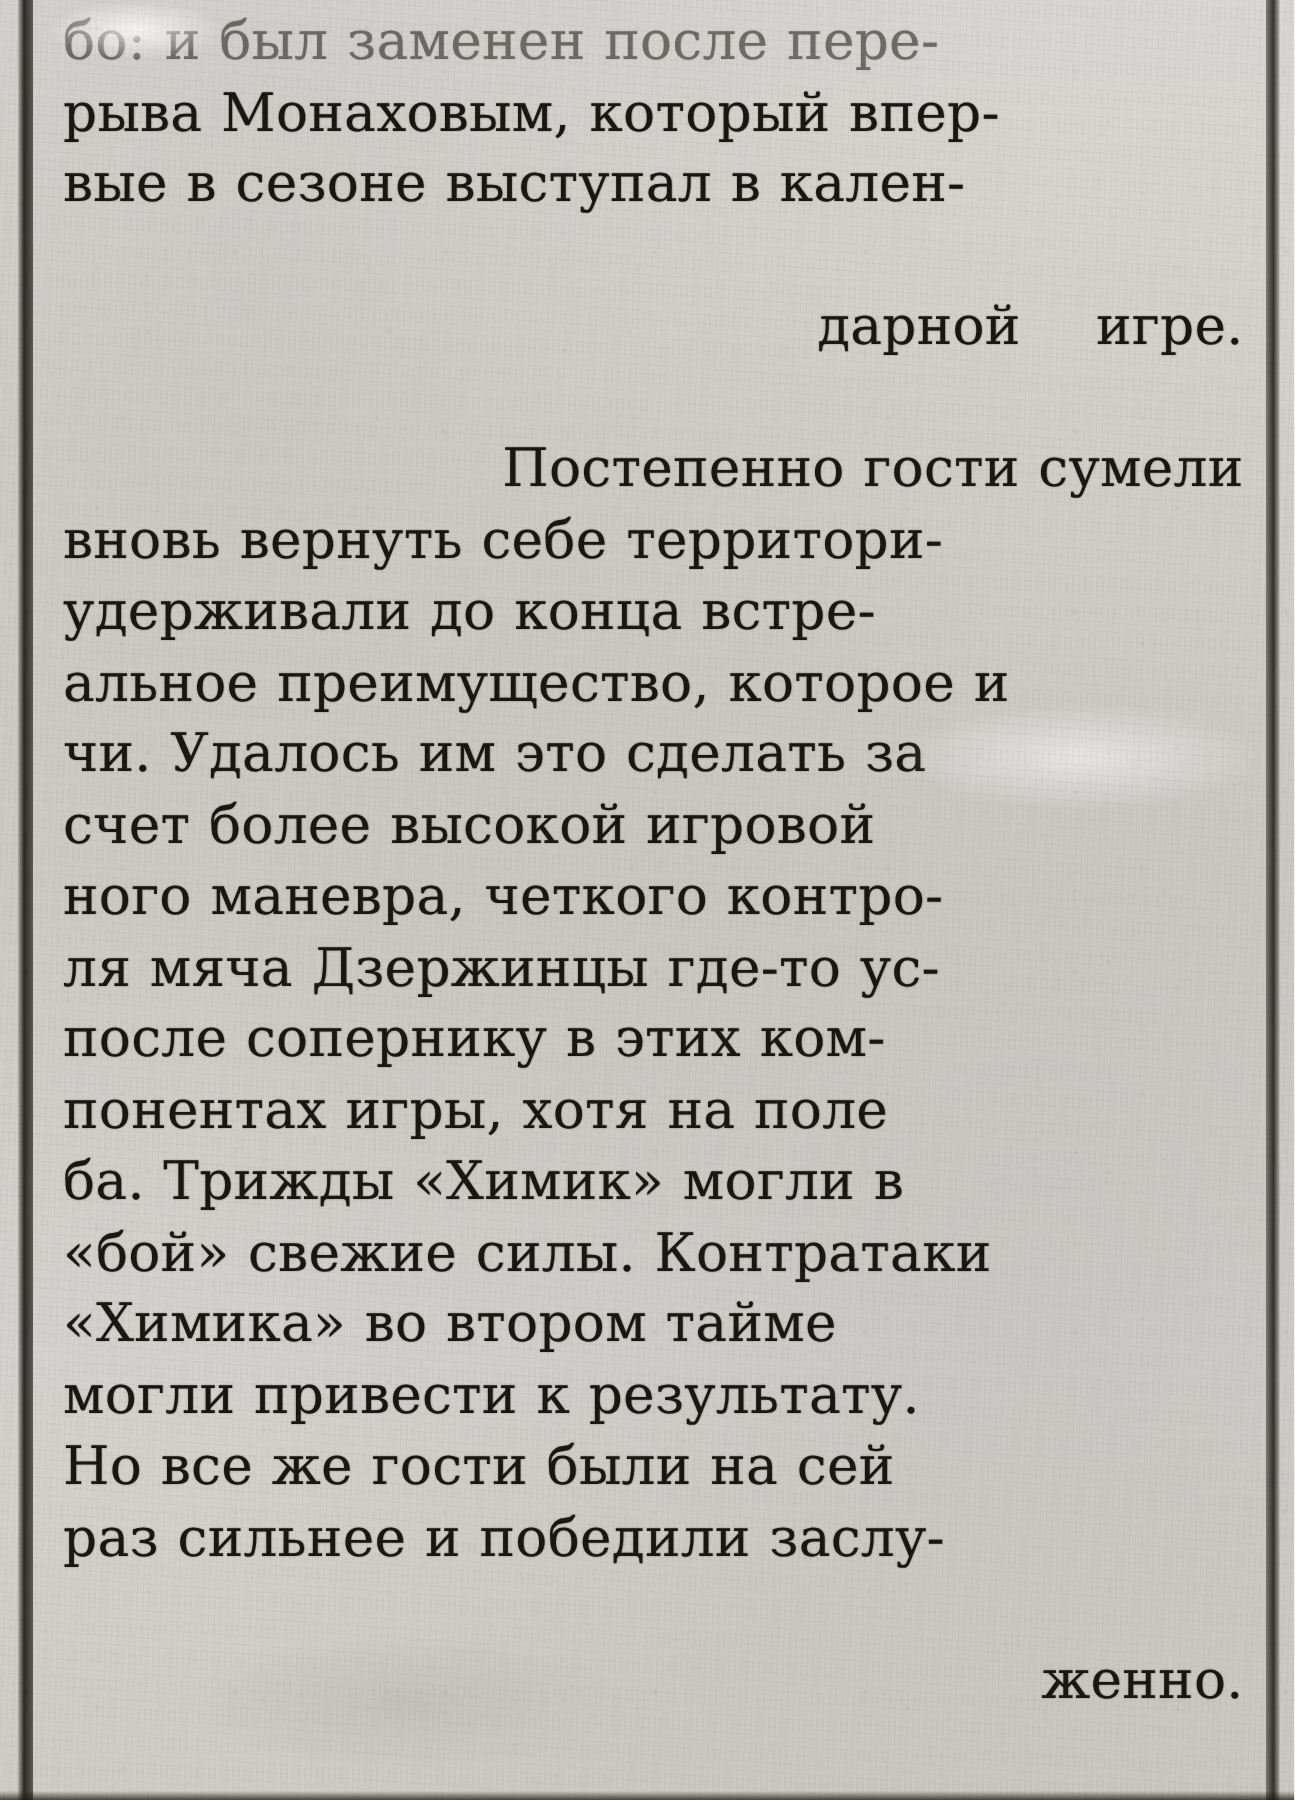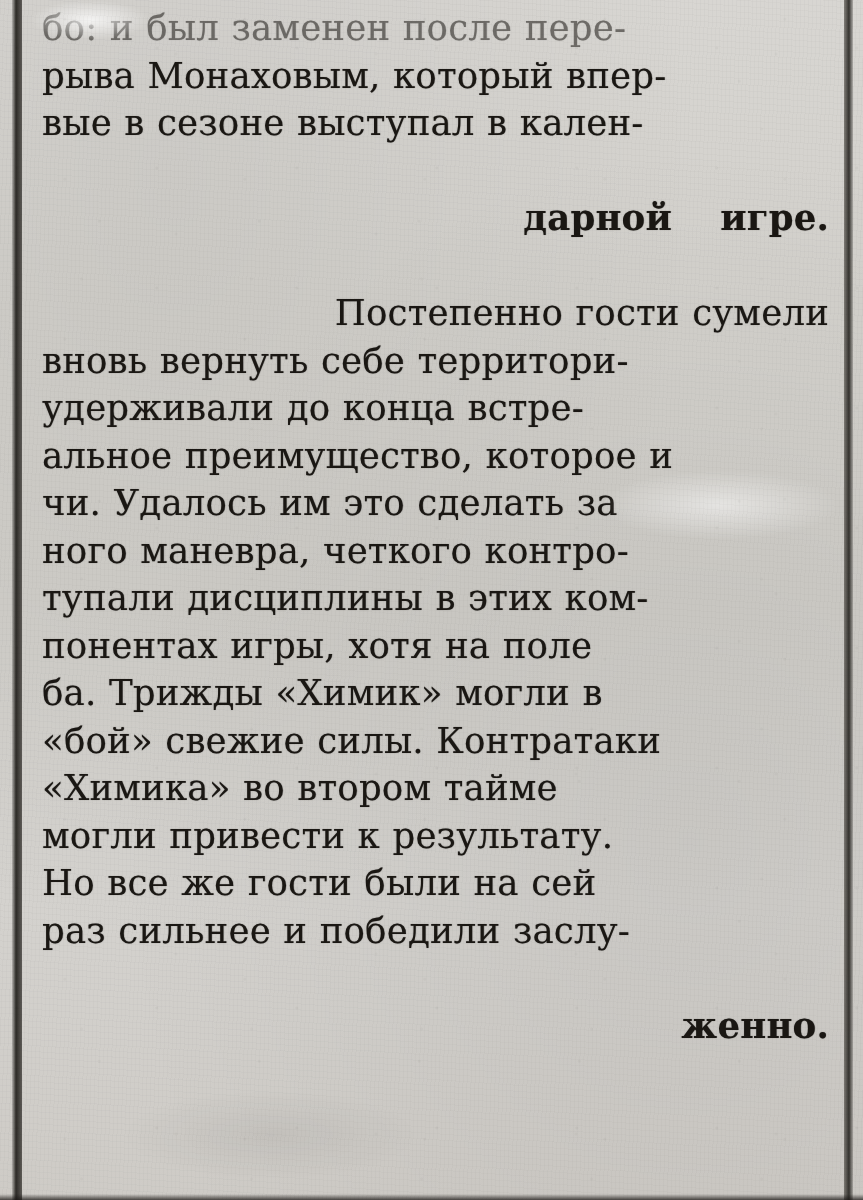--- a/index.html
+++ b/index.html
@@ -96,21 +96,20 @@
     white-space: pre;
   }
   .para .line.justify {
     display: flex;
     justify-content: space-between;
     white-space: normal;
   }
   .para .line.last {
     display: block;
     text-align: left;
-    font-weight: bold;
   }
   .indent {
     display: inline-block;
     width: 48px;
   }
   .faded {
     opacity: 0.55;
   }
   .smudge {
     position: absolute;
@@ -160,24 +159,30 @@
         <span class="line justify">
           <span>удерживали до конца встре-</span>
         </span>
         <span class="line justify">
           <span>альное преимущество, которое и</span>
         </span>
         <span class="line justify">
           <span>чи. Удалось им это сделать за</span>
         </span>
         <span class="line justify">
+          <span>счет более высокой игровой</span>
+        </span>
+        <span class="line justify">
           <span>ного маневра, четкого контро-</span>
         </span>
         <span class="line justify">
-          <span>тупали дисциплины в этих ком-</span>
+          <span>ля мяча Дзержинцы где-то ус-</span>
+        </span>
+        <span class="line justify">
+          <span>после сопернику в этих ком-</span>
         </span>
         <span class="line justify">
           <span>понентах игры, хотя на поле</span>
         </span>
         <span class="line justify">
           <span>ба. Трижды «Химик» могли в</span>
         </span>
         <span class="line justify">
           <span>«бой» свежие силы. Контратаки</span>
         </span>

